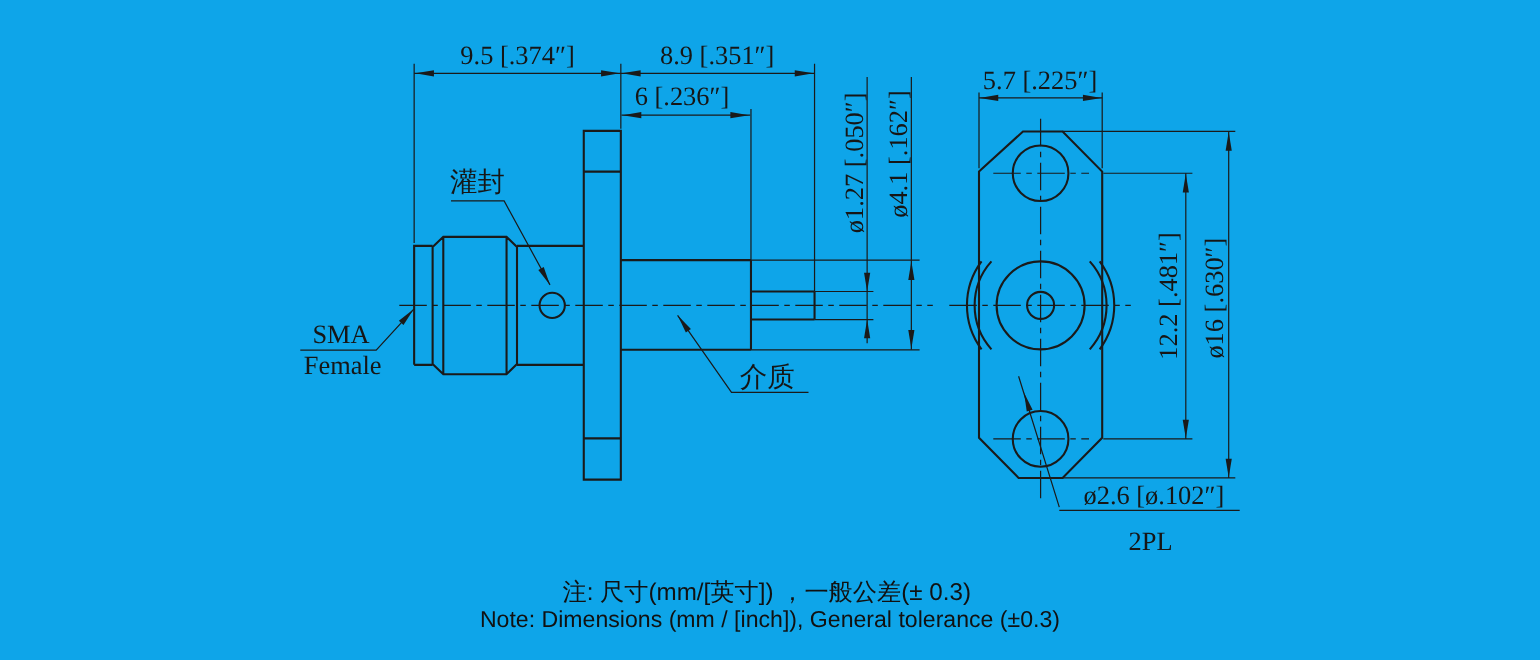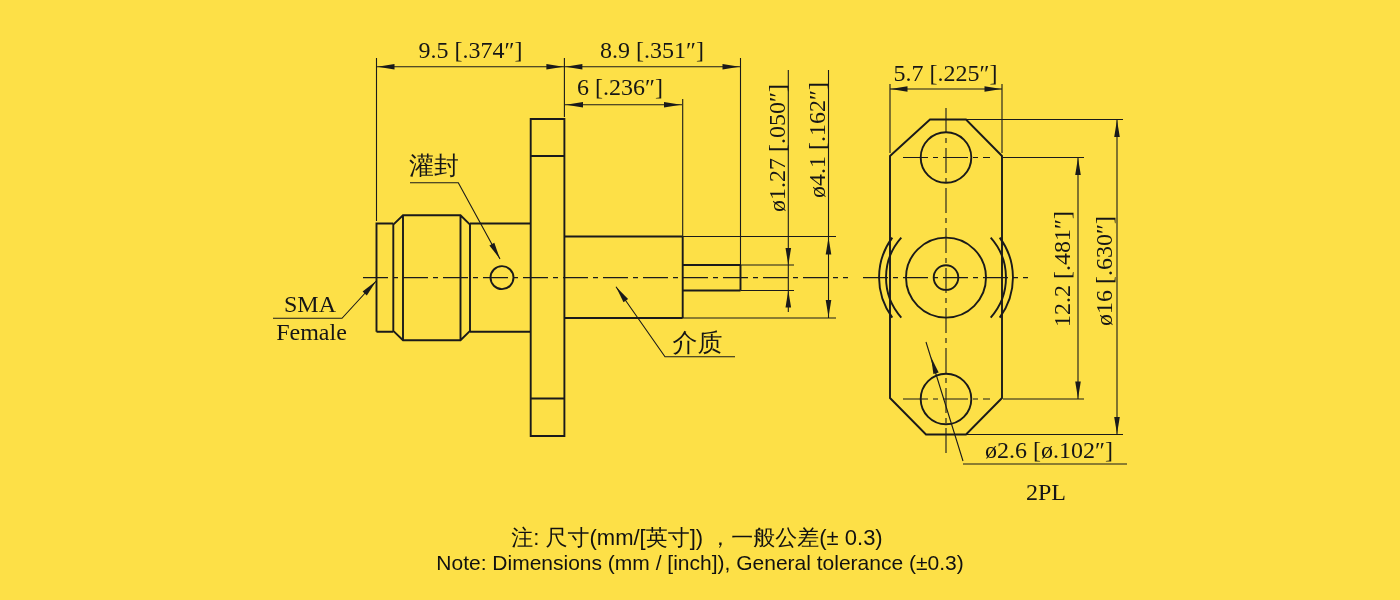--- a/index.html
+++ b/index.html
@@ -1,16 +1,16 @@
 <!DOCTYPE html>
 <html><head>
 <meta charset="utf-8">
 <style>
   html,body{margin:0;padding:0;background:#ffffff;}
-  .canvas{position:relative;width:1400px;height:600px;background:#fde047;overflow:hidden;}
+  .canvas{position:relative;width:1400px;height:600px;background:#0ea5e9;overflow:hidden;}
   svg{display:block;}
   .obj{stroke:#1a1a1a;stroke-width:1.9;fill:none;stroke-linecap:butt;}
   .thin{stroke:#1a1a1a;stroke-width:1.1;fill:none;}
   .cl{stroke:#1a1a1a;stroke-width:1.1;fill:none;stroke-dasharray:25 5 5 5;}
   .arrow{fill:#1a1a1a;stroke:none;}
   .dimtxt{font-family:"Liberation Serif", serif;font-size:24px;fill:#161616;}
   .cjktxt{font-family:"Liberation Serif", serif;font-size:25px;fill:#161616;}
   .noteZh{font-family:"Liberation Sans", sans-serif;font-size:22px;fill:#111111;}
   .noteEn{font-family:"Liberation Sans", sans-serif;font-size:21px;fill:#111111;}
 </style>

